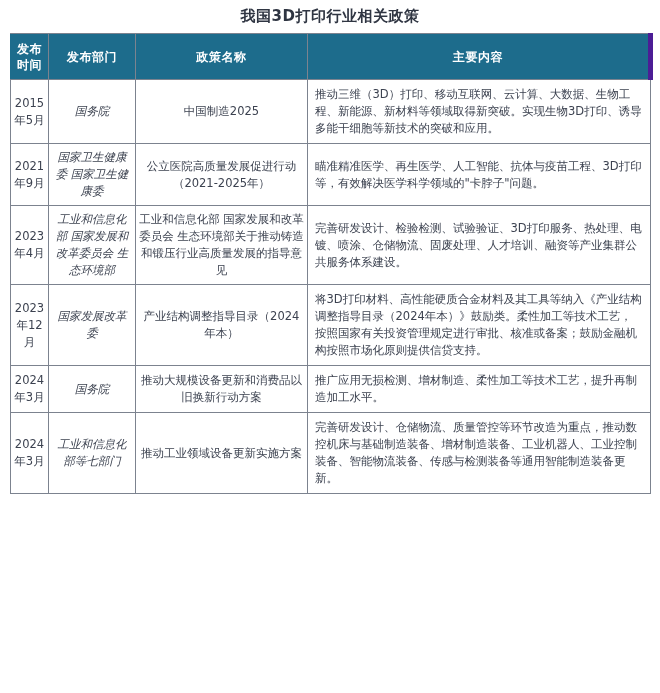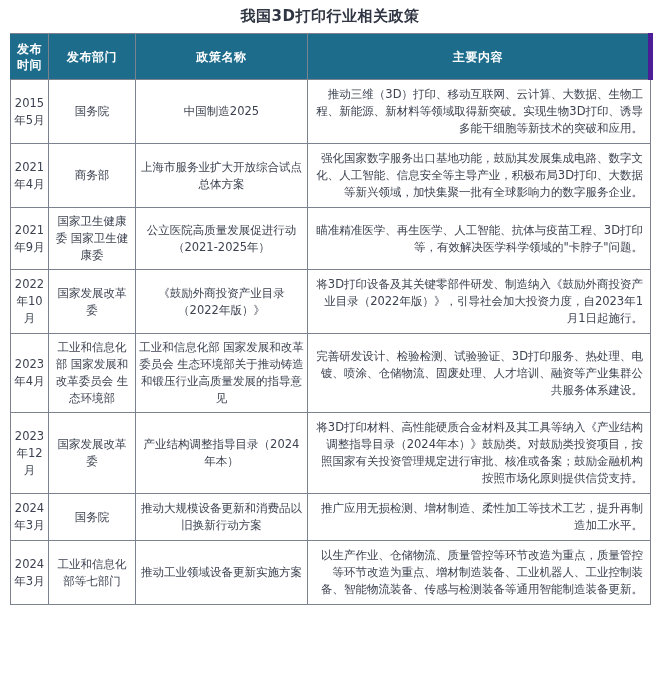--- a/index.html
+++ b/index.html
@@ -63,30 +63,30 @@
   thead th:last-child { border-right: 5px solid #4c1d95; margin-top: 8px; }
   tbody td {
     font-size: 11.5px;
     line-height: 17px;
     text-align: center;
     padding: 5px 3px;
     color: #3c4250;
     background: #ffffff;
   }
   tbody td.c-content {
-    text-align: right;
+    text-align: left;
     padding: 6px 7px;
   }
   .c-date  { width: 38px; }
   .c-dept  { width: 87px; }
   .c-name  { width: 172px; }
   .c-content { width: 343px; }
 
   tbody tr td.c-date { font-size: 11.5px; word-break: break-all; }
-  tbody tr td.c-dept { word-break: break-word; }
+  tbody tr td.c-dept { word-break: break-word; font-style: italic; }
 </style>
 </head>
 <body>
 
 <div class="page">
 
   <div class="title">我国3D打印行业相关政策</div>
 
   <div class="table-wrap">
     <table class="policy">
@@ -99,58 +99,46 @@
         </tr>
       </thead>
       <tbody id="table-body">
           <tr>
             <td class="c-date">2015年5月</td>
             <td class="c-dept">国务院</td>
             <td class="c-name">中国制造2025</td>
             <td class="c-content">推动三维（3D）打印、移动互联网、云计算、大数据、生物工程、新能源、新材料等领域取得新突破。实现生物3D打印、诱导多能干细胞等新技术的突破和应用。</td>
           </tr>
           <tr>
-            <td class="c-date">2021年4月</td>
-            <td class="c-dept">商务部</td>
-            <td class="c-name">上海市服务业扩大开放综合试点总体方案</td>
-            <td class="c-content">强化国家数字服务出口基地功能，鼓励其发展集成电路、数字文化、人工智能、信息安全等主导产业，积极布局3D打印、大数据等新兴领域，加快集聚一批有全球影响力的数字服务企业。</td>
-          </tr>
-          <tr>
             <td class="c-date">2021年9月</td>
             <td class="c-dept">国家卫生健康委 国家卫生健康委</td>
             <td class="c-name">公立医院高质量发展促进行动（2021-2025年）</td>
             <td class="c-content">瞄准精准医学、再生医学、人工智能、抗体与疫苗工程、3D打印等，有效解决医学科学领域的"卡脖子"问题。</td>
-          </tr>
-          <tr>
-            <td class="c-date">2022年10月</td>
-            <td class="c-dept">国家发展改革委</td>
-            <td class="c-name">《鼓励外商投资产业目录（2022年版）》</td>
-            <td class="c-content">将3D打印设备及其关键零部件研发、制造纳入《鼓励外商投资产业目录（2022年版）》，引导社会加大投资力度，自2023年1月1日起施行。</td>
           </tr>
           <tr>
             <td class="c-date">2023年4月</td>
             <td class="c-dept">工业和信息化部 国家发展和改革委员会 生态环境部</td>
             <td class="c-name">工业和信息化部 国家发展和改革委员会 生态环境部关于推动铸造和锻压行业高质量发展的指导意见</td>
             <td class="c-content">完善研发设计、检验检测、试验验证、3D打印服务、热处理、电镀、喷涂、仓储物流、固废处理、人才培训、融资等产业集群公共服务体系建设。</td>
           </tr>
           <tr>
             <td class="c-date">2023年12月</td>
             <td class="c-dept">国家发展改革委</td>
             <td class="c-name">产业结构调整指导目录（2024年本）</td>
-            <td class="c-content">将3D打印材料、高性能硬质合金材料及其工具等纳入《产业结构调整指导目录（2024年本）》鼓励类。对鼓励类投资项目，按照国家有关投资管理规定进行审批、核准或备案；鼓励金融机构按照市场化原则提供信贷支持。</td>
+            <td class="c-content">将3D打印材料、高性能硬质合金材料及其工具等纳入《产业结构调整指导目录（2024年本）》鼓励类。柔性加工等技术工艺，按照国家有关投资管理规定进行审批、核准或备案；鼓励金融机构按照市场化原则提供信贷支持。</td>
           </tr>
           <tr>
             <td class="c-date">2024年3月</td>
             <td class="c-dept">国务院</td>
             <td class="c-name">推动大规模设备更新和消费品以旧换新行动方案</td>
             <td class="c-content">推广应用无损检测、增材制造、柔性加工等技术工艺，提升再制造加工水平。</td>
           </tr>
           <tr>
             <td class="c-date">2024年3月</td>
             <td class="c-dept">工业和信息化部等七部门</td>
             <td class="c-name">推动工业领域设备更新实施方案</td>
-            <td class="c-content">以生产作业、仓储物流、质量管控等环节改造为重点，质量管控等环节改造为重点、增材制造装备、工业机器人、工业控制装备、智能物流装备、传感与检测装备等通用智能制造装备更新。</td>
+            <td class="c-content">完善研发设计、仓储物流、质量管控等环节改造为重点，推动数控机床与基础制造装备、增材制造装备、工业机器人、工业控制装备、智能物流装备、传感与检测装备等通用智能制造装备更新。</td>
           </tr>
         </tbody>
     </table>
   </div>
 
 </div>
 
 </body></html>

